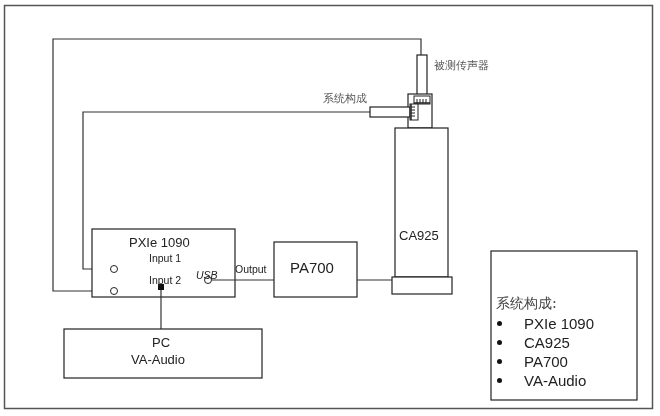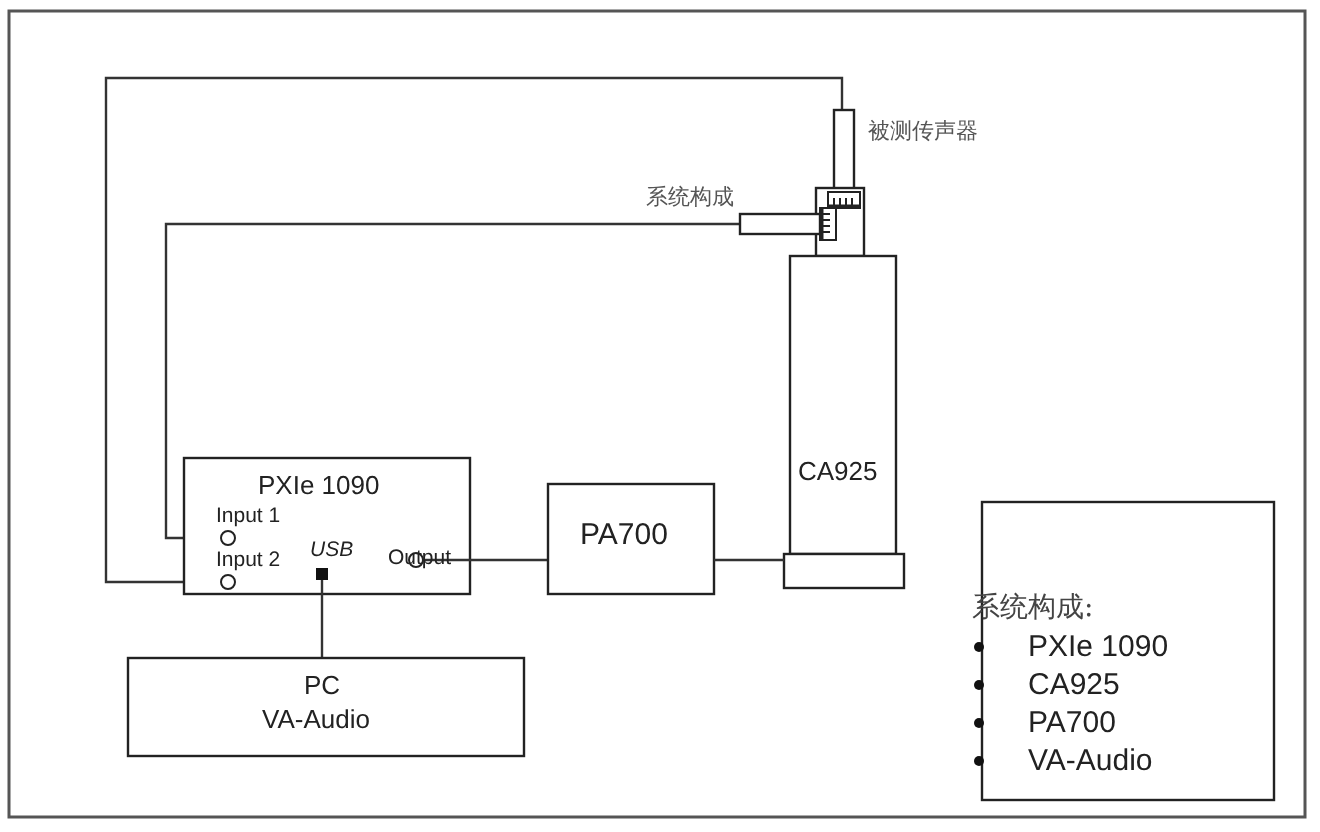--- a/index.html
+++ b/index.html
@@ -3,22 +3,22 @@
   <meta charset="utf-8">
   <style>
     html, body { margin: 0; padding: 0; background: #ffffff; }
     body { width: 660px; height: 416px; position: relative; overflow: hidden;
            font-family: "Liberation Sans", "DejaVu Sans", sans-serif; color: #222; }
     svg { position: absolute; left: 0; top: 0; }
     .lbl { position: absolute; white-space: nowrap; color: #222; }
     .cn { font-family: Liberation Serif, serif; color: #555; font-size: 11px; }
     .big { font-size: 15px; }
     .mid { font-size: 13px; }
-    .sm { font-size: 10.5px; }
-    .legend { position: absolute; left: 481px; top: 251px; width: 146px; height: 121px;
+    .sm { font-size: 10.5px; margin-left: 41px; }
+    .legend { position: absolute; left: 491px; top: 251px; width: 146px; height: 121px;
               box-sizing: border-box; }
     .legend-title { position: absolute; left: 5px; top: 44px; font-family: "DejaVu Serif", serif;
                     font-size: 14px; color: #444; }
     .legend-list { position: absolute; left: 0; top: 63px; margin: 0; padding: 0; list-style: none; }
     .legend-list li { position: relative; height: 19px; line-height: 19px; font-size: 15px;
                       color: #222; padding-left: 33px; }
     .legend-list li .dot { position: absolute; left: 6px; top: 7px; width: 5px; height: 5px;
                            border-radius: 50%; background: #111; }
   </style>
 </head>
@@ -78,21 +78,21 @@
   <rect x="491" y="251" width="146" height="149" fill="#fff" stroke="#222" stroke-width="1.2"></rect>
 </svg>
 
 <span class="lbl cn" style="left:434px; top:58px;">被测传声器</span>
 <span class="lbl cn" style="left:323px; top:91px;">系统构成</span>
 <span class="lbl mid" style="left:399px; top:228px;">CA925</span>
 <span class="lbl mid" style="left:129px; top:235px;">PXIe 1090</span>
 <span class="lbl sm" style="left:108px; top:252px;">Input 1</span>
 <span class="lbl sm" style="left:108px; top:274px;text-align:right;">Input 2</span>
 <span class="lbl sm" style="left:155px; top:269px;font-style:italic;">USB</span>
-<span class="lbl sm" style="left:194px; top:273px;">Output</span>
+<span class="lbl sm" style="left:194px; top:263px;">Output</span>
 <span class="lbl big" style="left:290px; top:259px;">PA700</span>
 <span class="lbl mid" style="left:152px; top:335px;">PC</span>
 <span class="lbl mid" style="left:131px; top:352px;">VA-Audio</span>
 
 <div class="legend">
   <span class="legend-title">系统构成:</span>
   <ul class="legend-list">
     <li><span class="dot"></span><span>PXIe 1090</span></li>
     <li><span class="dot"></span><span>CA925</span></li>
     <li><span class="dot"></span><span>PA700</span></li>

